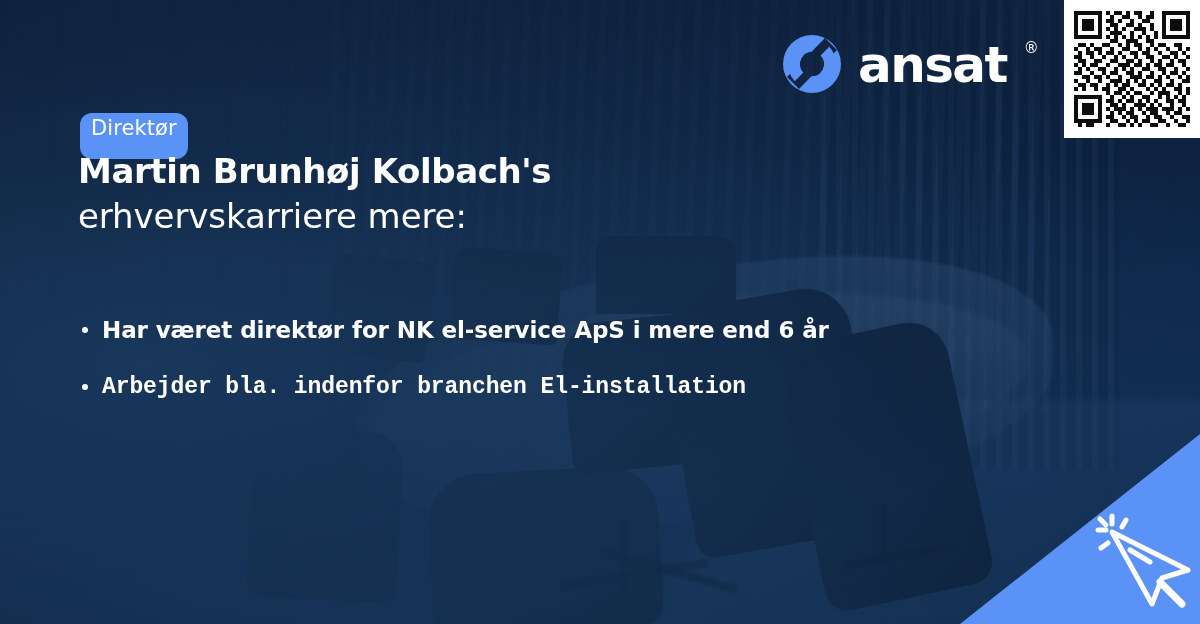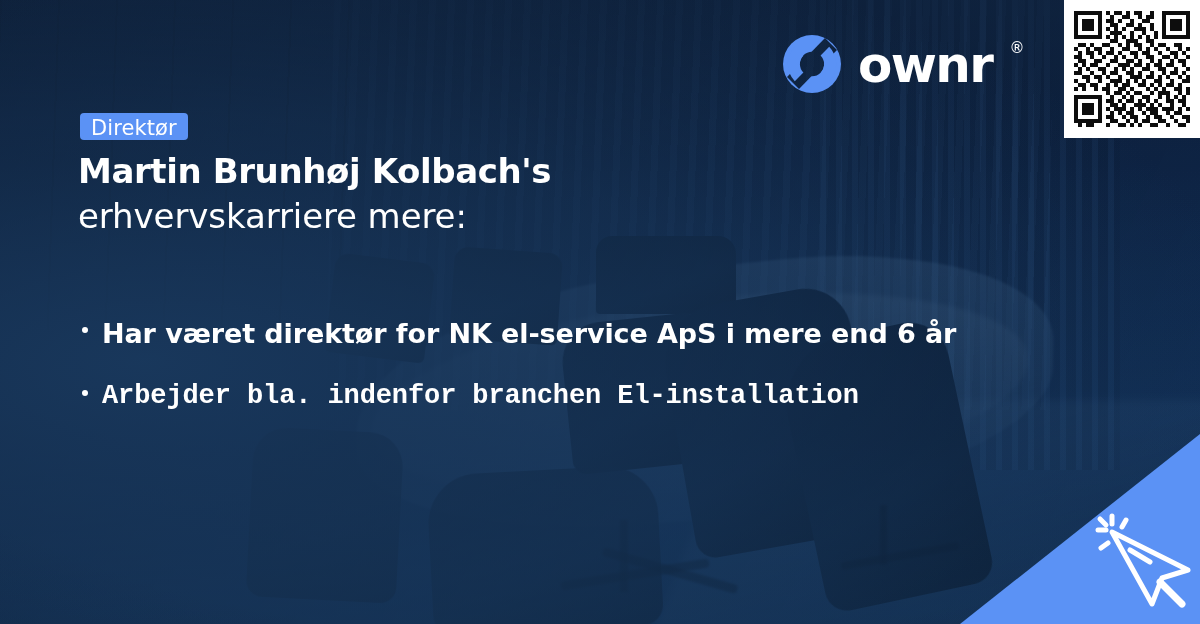--- a/index.html
+++ b/index.html
@@ -146,26 +146,26 @@
   
   .content {
     position: absolute;
     inset: 0;
   }
 
   .badge {
     position: absolute;
     left: 80px; top: 113px;
     display: inline-block;
-    padding: 5px 11px 1px 11px;
+    padding: 5px 11px 20px 11px;
     background: #5b92f5;
     color: #ffffff;
     font-size: 21px;
     line-height: 1;
-    border-radius: 4px;
+    border-radius: 12px;
     letter-spacing: .1px;
     white-space: nowrap;
   }
 
   .headline {
     position: absolute;
     left: 78px; top: 153px;
     width: 960px;
     color: #ffffff;
   }
@@ -190,21 +190,21 @@
     position: absolute;
     left: 80px; top: 313px;
     width: 880px;
     margin: 0;
     padding: 0;
     list-style: none;
   }
   .fact {
     position: relative;
     color: #ffffff;
-    font-size: 27px;
+    font-size: 23px;
     font-weight: 700;
     line-height: 1.52;
     padding-left: 22px;
     margin-bottom: 22px;
     letter-spacing: -0.1px;
   }
   .fact:last-child { margin-bottom: 0; font-family: Liberation Mono, monospace; }
   .fact .dot {
     position: absolute;
     left: 2px; top: 14px;
@@ -328,21 +328,21 @@
               <rect x="0" y="0" width="62" height="62" fill="#fff"></rect>
               <circle cx="31" cy="31" r="12.2" fill="#000"></circle>
               <path d="M 6 44 L 44 5 L 56 17 L 18 56 Z" fill="#000" transform="rotate(0 31 31)"></path>
             </mask>
           </defs>
           <circle cx="31" cy="31" r="29" fill="#5b92f5" mask="url(#swooshMask)"></circle>
           <path d="M 13.8 48.2 A 24.5 24.5 0 0 1 13.8 13.8 L 22.4 22.4 A 12.3 12.3 0 0 0 22.4 39.6 Z" fill="#5b92f5"></path>
           <path d="M 48.2 13.8 A 24.5 24.5 0 0 1 48.2 48.2 L 39.6 39.6 A 12.3 12.3 0 0 0 39.6 22.4 Z" fill="#5b92f5"></path>
         </svg>
       </span>
-      <span class="logo-word">ownr</span>
+      <span class="logo-word">ansat</span>
       <span class="logo-reg">®</span>
     </div>
 
     <div class="qr-panel">
       <span>
       <svg viewBox="0 0 29 29" shape-rendering="crispEdges" xmlns="http://www.w3.org/2000/svg" aria-hidden="true">
         <rect width="29" height="29" fill="#ffffff"></rect>
         <g fill="#0d0d0d">
           <rect x="0" y="0" width="7" height="1"></rect>
               <rect x="8" y="0" width="1" height="1"></rect>

